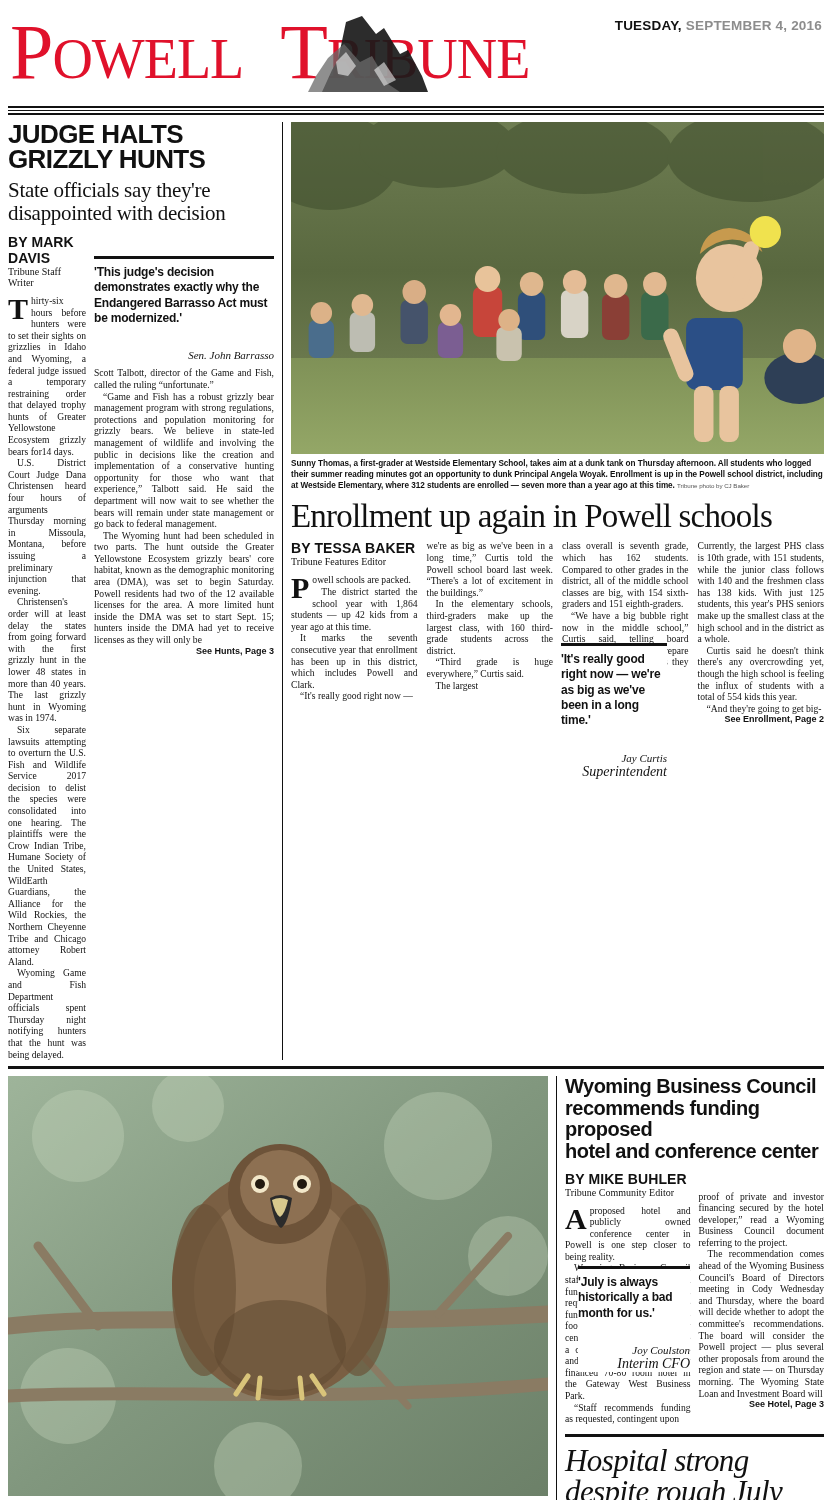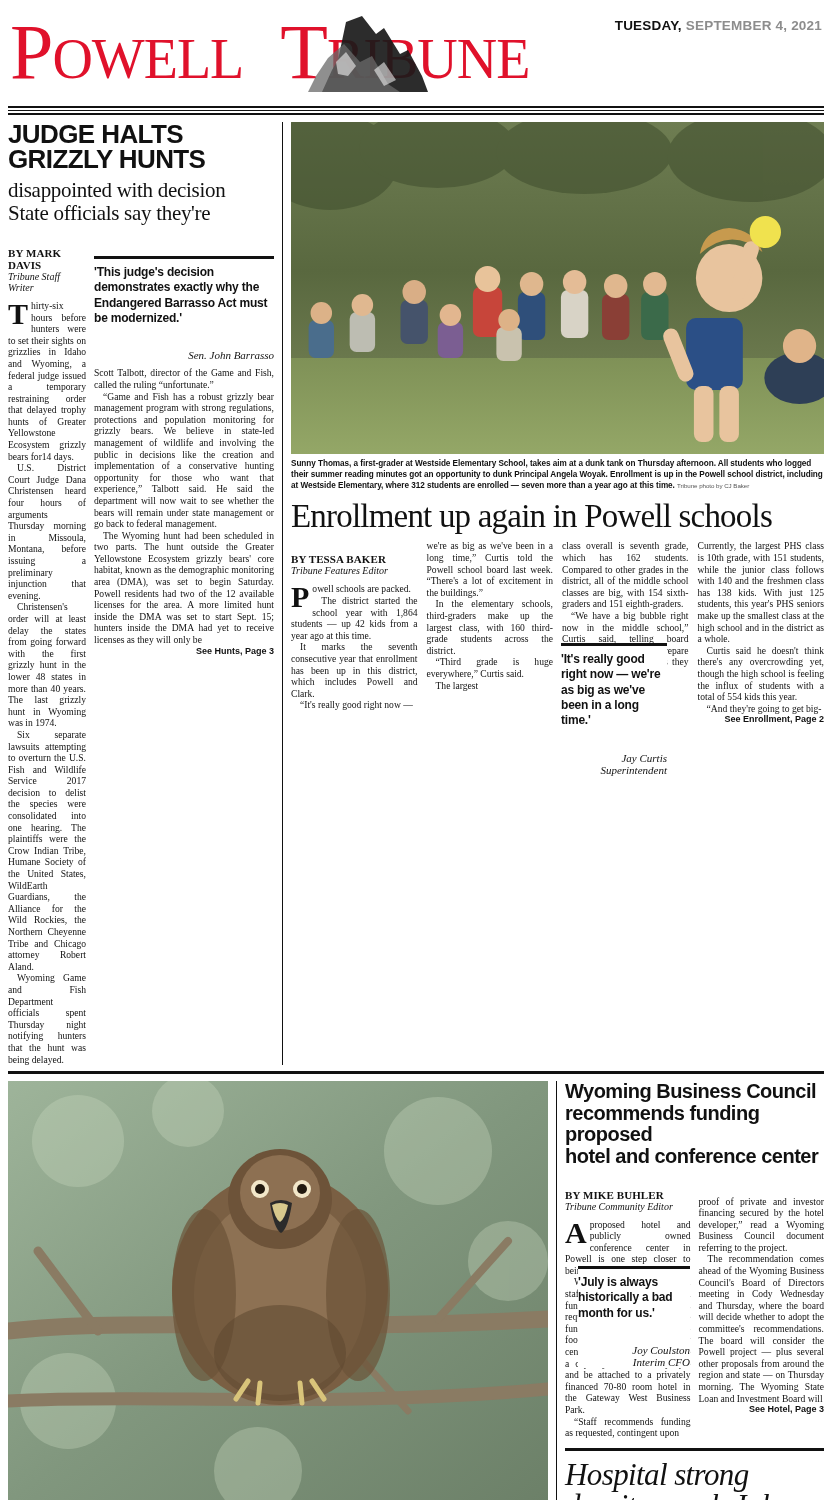--- a/index.html
+++ b/index.html
@@ -58,26 +58,26 @@
   .kicker-hed {
     font-family:"Liberation Sans", sans-serif;
     font-weight:bold; font-size:26px; line-height:.96;
     letter-spacing:-.6px; text-transform:uppercase;
   }
   .deck {
     font-family:"Liberation Serif", serif;
     font-size:21px; line-height:1.12; margin-top:7px; letter-spacing:-.3px;
   }
   .byline {
-    font-family:Liberation Serif, serif;
-    font-weight:bold; font-size:11px; letter-spacing:.1px; text-transform:uppercase;margin-top:13px;
+    font-family:Liberation Sans, sans-serif;
+    font-weight:bold; font-size:14px; letter-spacing:.1px; text-transform:uppercase;
   }
   .byline-title {
     font-family:"Liberation Serif", serif;
-    font-style:italic; font-size:10px; margin-bottom:7px;
+    font-size:10px; margin-bottom:7px;
   }
   .body-col {
     font-size:9.6px; line-height:1.21; text-align:justify;
     hyphens:auto; -webkit-hyphens:auto;
   }
   .body-col p { margin:0; text-indent:9px; }
   .body-col p.first { text-indent:0; }
   .jump {
     font-family:"Liberation Sans", sans-serif;
     font-weight:bold; font-size:9px; text-align:right; margin-top:6px;
@@ -89,21 +89,21 @@
   }
   .pullquote {
     font-family:"Liberation Sans", sans-serif;
     font-weight:bold; font-size:12px; line-height:1.28; letter-spacing:-.2px;
   }
   .pq-rule { border-top:2px solid #111; border-bottom:1px solid #111; height:3px; margin-bottom:6px; }
   .pq-attr {
     font-family:"Liberation Serif", serif; font-style:italic;
     font-size:11px; text-align:right; margin-top:23px;
   }
-  .pq-attr .sub { display:block; font-size:11px; }
+  .pq-attr .sub { display:block; font-size:14px; }
   .caption {
     font-family:"Liberation Sans", sans-serif;
     font-size:8.2px; line-height:1.32; font-weight:bold; letter-spacing:-.05px;
   }
   .credit { font-weight:normal; font-size:6.2px; color:#555; }
 
   
   .top { display:flex; gap:8px; }
   .top-left { width:266px; flex:0 0 266px; }
   .top-right { flex:1; }
@@ -150,21 +150,21 @@
   }
 </style>
 </head>
 <body>
 
 <div class="page">
 
   <div class="masthead">
     <div class="dateline">
       <span class="day">TUESDAY,</span>
-      <span class="rest">SEPTEMBER 4, 2021</span>
+      <span class="rest">SEPTEMBER 4, 2016</span>
     </div>
     <div class="nameplate">
       <div class="np-text">
         <span>P</span><span class="sc">OWELL</span>&nbsp;&nbsp;<span>T</span><span class="sc">RIBUNE</span>
       </div>
       <div class="mountain">
         <svg width="150" height="84" viewBox="0 0 150 84">
           <polygon points="58,8 74,2 88,20 96,14 112,40 120,36 134,62 140,78 34,78 44,56 50,46" fill="#1a1a1a" opacity="0.92"></polygon>
           <polygon points="44,30 58,20 70,34 82,28 96,52 106,48 120,78 22,78 30,58" fill="#ffffff" opacity="0.0"></polygon>
           <g fill="#6a6a6a" opacity="0.75">
@@ -187,22 +187,22 @@
   </div>
 
   <div class="top">
 
     <div class="top-left">
       <div class="kicker-hed">
         <div>JUDGE HALTS</div>
         <div>GRIZZLY HUNTS</div>
       </div>
       <div class="deck">
+        <div>State officials say they're</div>
         <div>disappointed with decision</div>
-        <div>State officials say they're</div>
       </div>
 
       <div class="lead-cols">
 
         <div class="lead-c1">
           <div class="byline">BY MARK DAVIS</div>
           <div class="byline-title">Tribune Staff Writer</div>
           <div class="body-col">
             <p class="first dropcap">Thirty-six hours before hunters were to set their sights on grizzlies in Idaho and Wyoming, a federal judge issued a temporary restraining order that delayed trophy hunts of Greater Yellowstone Ecosystem grizzly bears for14 days.</p>
             <p>U.S. District Court Judge Dana Christensen heard four hours of arguments Thursday morning in Missoula, Montana, before issuing a preliminary injunction that evening.</p>

